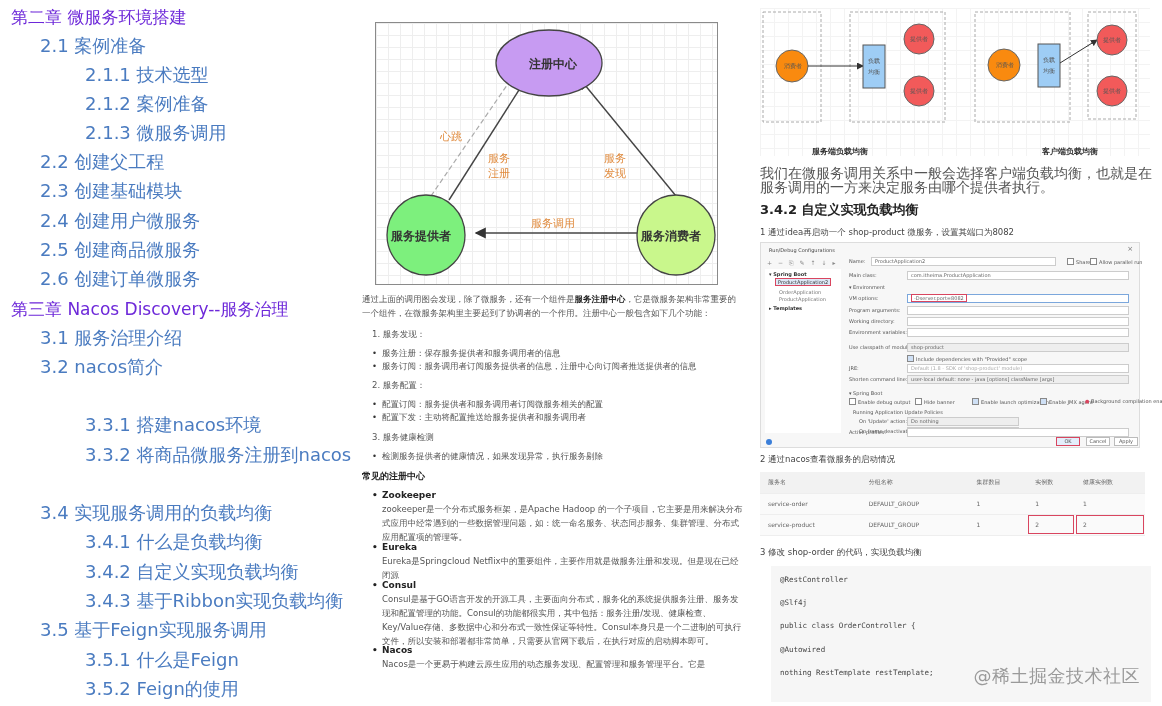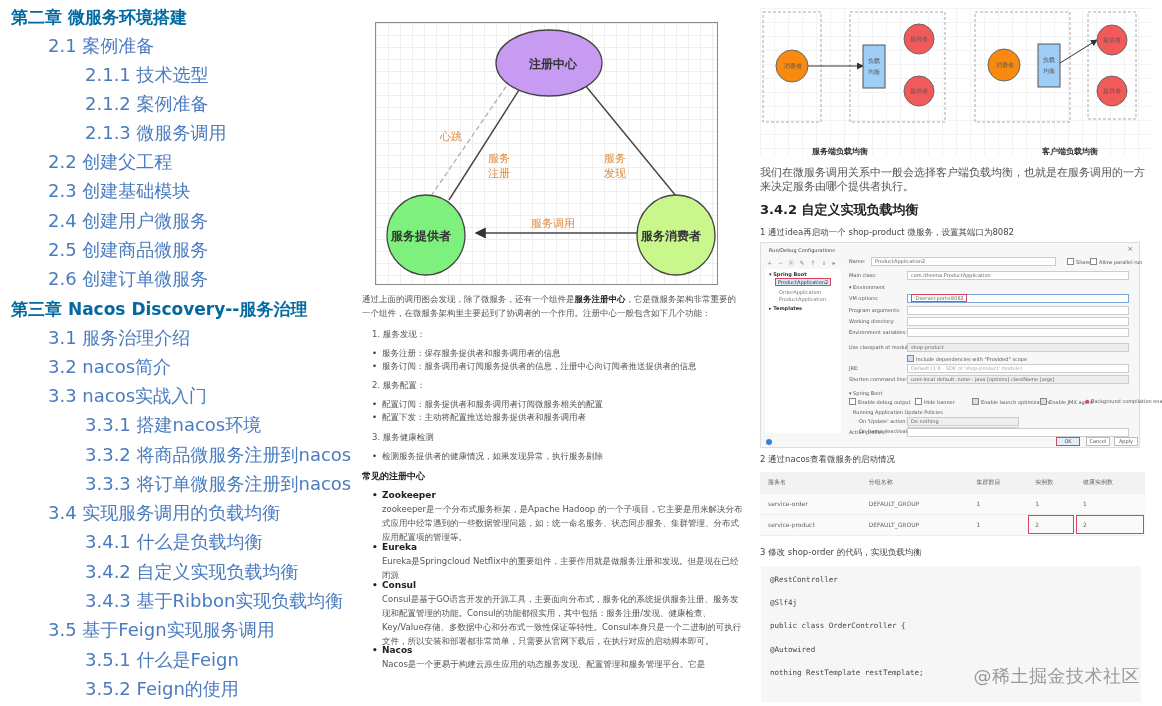--- a/index.html
+++ b/index.html
@@ -2,22 +2,22 @@
 <html><head>
 <meta charset="utf-8">
 <style>
   * { box-sizing: border-box; margin: 0; padding: 0; }
   html, body { width: 1162px; height: 706px; overflow: hidden; background: #ffffff; }
   body { position: relative; font-family: "DejaVu Sans", "Liberation Sans", sans-serif; color: #333; }
 
   
   .toc { position: absolute; left: 0; top: 0; width: 358px; height: 706px; }
   .toc-item { position: absolute; white-space: nowrap; color: #4a7bc0; font-size: 18px; line-height: 22px; }
-  .toc-item.l0 { left: 11px; font-weight: bold; color: #0369a1; font-size: 17px; }
-  .toc-item.l1 { left: 48px; text-align: right; }
+  .toc-item.l0 { left: 11px; font-weight: normal; color: #6d28d9; font-size: 17px; }
+  .toc-item.l1 { left: 40px; text-align: right; }
   .toc-item.l2 { left: 85px; }
 
   
   .mid { position: absolute; left: 358px; top: 0; width: 390px; height: 706px; text-decoration: underline; }
   .diagram { position: absolute; left: 17px; top: 22px; width: 343px; height: 263px; border: 1px solid #8a8a8a;
     background-color: #fff;
     background-image: linear-gradient(#eee 1px, transparent 1px), linear-gradient(90deg, #eee 1px, transparent 1px);
     background-size: 12px 12px; }
   .diagram svg { position: absolute; left: 0; top: 0; }
   .node-label { position: absolute; font-size: 12px; font-weight: bold; color: #333; white-space: nowrap; }
@@ -36,21 +36,21 @@
 
   
   .right { position: absolute; left: 755px; top: 0; width: 407px; height: 706px; }
   .lb-diagram { position: absolute; left: 5px; top: 8px; width: 390px; height: 148px;
     background-image: linear-gradient(#f3f3f3 1px, transparent 1px), linear-gradient(90deg, #f3f3f3 1px, transparent 1px);
     background-size: 14px 14px; }
   .lb-diagram svg { position: absolute; left: 0; top: 0; }
   .lb-caption { position: absolute; font-size: 8px; font-weight: bold; color: #333; white-space: nowrap; }
   .circle-label { position: absolute; font-size: 6px; color: #555; white-space: nowrap; }
 
-  .rtext { position: absolute; left: 5px; width: 395px; font-size: 11px; line-height: 14px; color: #555; }
+  .rtext { position: absolute; left: 5px; width: 395px; font-size: 14px; line-height: 14px; color: #555; }
   .rheading { position: absolute; left: 5px; font-size: 13px; font-weight: bold; color: #222; }
   .step { position: absolute; left: 5px; font-size: 8.5px; color: #444; white-space: nowrap; }
 
   
   .ide { position: absolute; left: 5px; top: 242px; width: 380px; height: 206px; background: #f7f7f7; border: 1px solid #ddd; font-size: 5px; color: #666; }
   .ide-title { position: absolute; left: 8px; top: 4px; font-size: 5px; color: #444; }
   .ide-close { position: absolute; right: 6px; top: 2px; font-size: 7px; color: #777; }
   .ide-toolbar { position: absolute; left: 6px; top: 16px; font-size: 6px; color: #888; letter-spacing: 2px; }
   .ide-tree { position: absolute; left: 4px; top: 26px; width: 76px; height: 164px; background: #fff; }
   .tree-row { position: absolute; font-size: 5px; color: #777; white-space: nowrap; }
@@ -69,21 +69,21 @@
   .ide-btn.ok { border: 1px solid #d9455f; background: #e4eefb; }
   .ide-help { position: absolute; left: 5px; top: 196px; width: 6px; height: 6px; border-radius: 50%; background: #3b7fd9; }
 
   
   .ntable { position: absolute; left: 5px; top: 472px; width: 385px; border-collapse: collapse; background: #fafafa; }
   .ntable td, .ntable th { font-size: 6px; color: #666; font-weight: normal; text-align: left; height: 21px; padding-left: 8px; border-bottom: 1px solid #eee; }
   .ntable th { background: #f2f2f2; }
   .ntable .red { outline: 1px solid #d9455f; outline-offset: -2px; }
 
   
-  .code { position: absolute; left: 6px; top: 566px; width: 380px; height: 136px; background: #f6f6f6; font-family: "DejaVu Sans Mono", "Liberation Mono", monospace; font-size: 7.5px; color: #444; }
+  .code { position: absolute; left: 16px; top: 566px; width: 380px; height: 136px; background: #f6f6f6; font-family: "DejaVu Sans Mono", "Liberation Mono", monospace; font-size: 7.5px; color: #444; }
   .code-line { position: absolute; left: 9px; white-space: nowrap; }
 
   .watermark { position: absolute; right: 22px; top: 664px; font-size: 18px; color: #9a9a9a; white-space: nowrap; letter-spacing: 0.5px; }
 </style>
 </head>
 <body>
 
 <nav class="toc">
   <div class="toc-item l0" style="top:6px">第二章 微服务环境搭建</div>
   <div class="toc-item l1" style="top:35px">2.1 案例准备</div>
@@ -91,24 +91,22 @@
   <div class="toc-item l2" style="top:93px">2.1.2 案例准备</div>
   <div class="toc-item l2" style="top:122px">2.1.3 微服务调用</div>
   <div class="toc-item l1" style="top:151px">2.2 创建父工程</div>
   <div class="toc-item l1" style="top:180px">2.3 创建基础模块</div>
   <div class="toc-item l1" style="top:210px">2.4 创建用户微服务</div>
   <div class="toc-item l1" style="top:239px">2.5 创建商品微服务</div>
   <div class="toc-item l1" style="top:268px">2.6 创建订单微服务</div>
   <div class="toc-item l0" style="top:298px">第三章 Nacos Discovery--服务治理</div>
   <div class="toc-item l1" style="top:327px">3.1 服务治理介绍</div>
   <div class="toc-item l1" style="top:356px">3.2 nacos简介</div>
-  <div class="toc-item l1" style="top:385px">3.3 nacos实战入门</div>
   <div class="toc-item l2" style="top:414px">3.3.1 搭建nacos环境</div>
   <div class="toc-item l2" style="top:444px">3.3.2 将商品微服务注册到nacos</div>
-  <div class="toc-item l2" style="top:473px">3.3.3 将订单微服务注册到nacos</div>
   <div class="toc-item l1" style="top:502px">3.4 实现服务调用的负载均衡</div>
   <div class="toc-item l2" style="top:531px">3.4.1 什么是负载均衡</div>
   <div class="toc-item l2" style="top:561px">3.4.2 自定义实现负载均衡</div>
   <div class="toc-item l2" style="top:590px">3.4.3 基于Ribbon实现负载均衡</div>
   <div class="toc-item l1" style="top:619px">3.5 基于Feign实现服务调用</div>
   <div class="toc-item l2" style="top:649px">3.5.1 什么是Feign</div>
   <div class="toc-item l2" style="top:678px">3.5.2 Feign的使用</div>
 </nav>
 
 <section class="mid">

